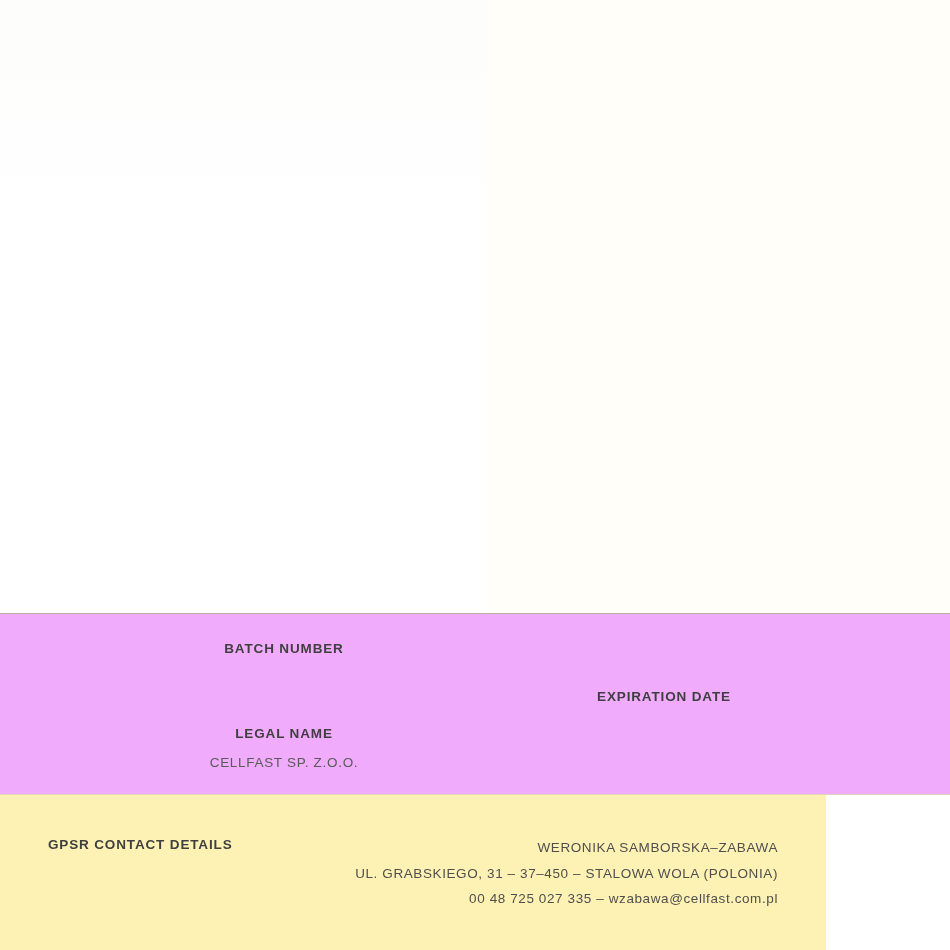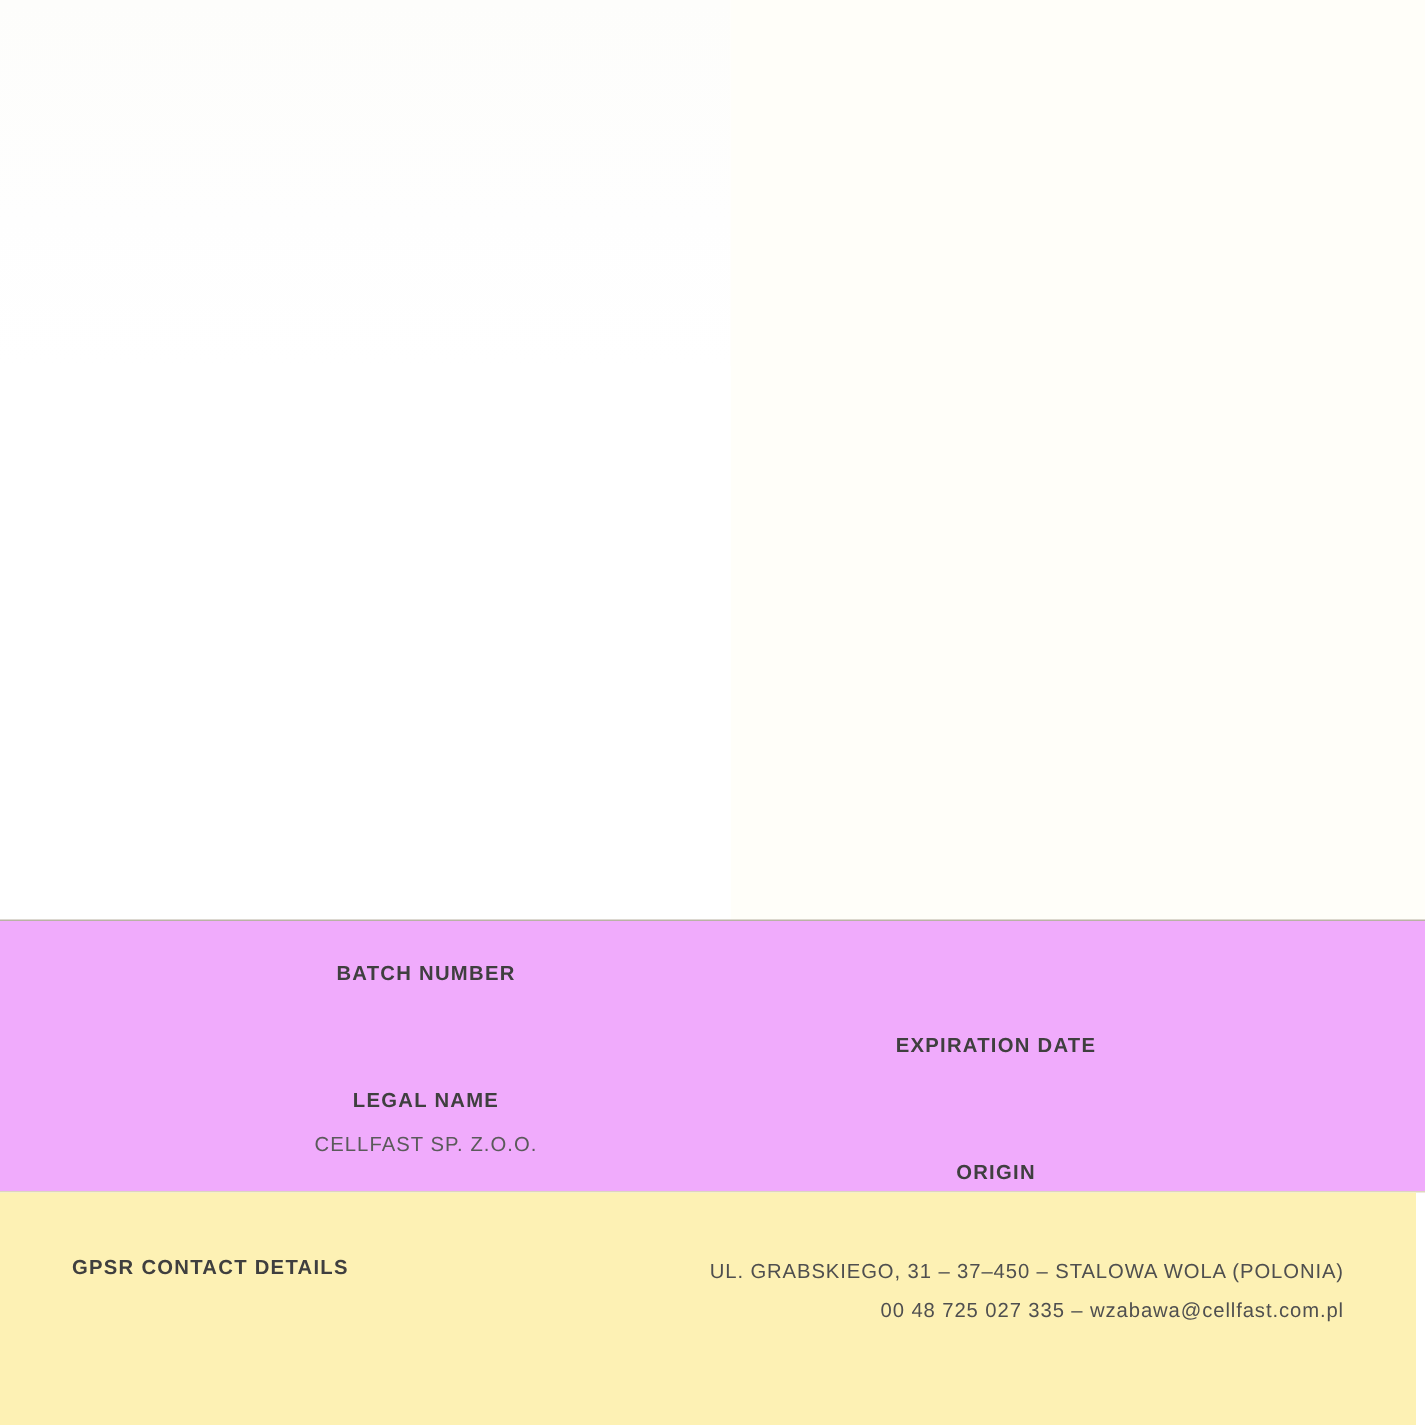--- a/index.html
+++ b/index.html
@@ -73,21 +73,21 @@
     top: 614px;
     width: 950px;
     height: 180px;
     background: #f0abfc;
   }
   
   .band-yellow {
     position: absolute;
     left: 0;
     top: 795px;
-    width: 944px;
+    width: 826px;
     height: 155px;
     background: #fdf1b4;
   }
 
   .col {
     position: absolute;
     text-align: center;
   }
   .col-left  { left: 94px; width: 380px; }
   .col-right { left: 474px; width: 380px; margin-top: 48px; }
@@ -160,32 +160,30 @@
       <div class="field-value"></div>
     </div>
 
     <div class="col col-left row-2-value">
       <div class="field-value">CELLFAST SP. Z.O.O.</div>
     </div>
     <div class="col col-left row-2-label">
       <div class="field-label">LEGAL NAME</div>
     </div>
 
-    <div class="col col-right row-2-label">
-      <div class="field-label">ORIGIN</div>
-    </div>
     <div class="col col-right row-2-value">
       <div class="field-value">POLONIA</div>
     </div>
 
   </div>
 
   <div class="rule rule-mid"></div>
 
   <div class="band-yellow">
     <div class="gpsr-title">GPSR CONTACT DETAILS</div>
     <div class="gpsr-lines">
+      <div>WERONIKA SAMBORSKA–ZABAWA</div>
       <div>UL. GRABSKIEGO, 31 – 37–450 – STALOWA WOLA (POLONIA)</div>
       <div>00 48 725 027 335 – wzabawa@cellfast.com.pl</div>
     </div>
   </div>
 
 </div>
 
 </body></html>

